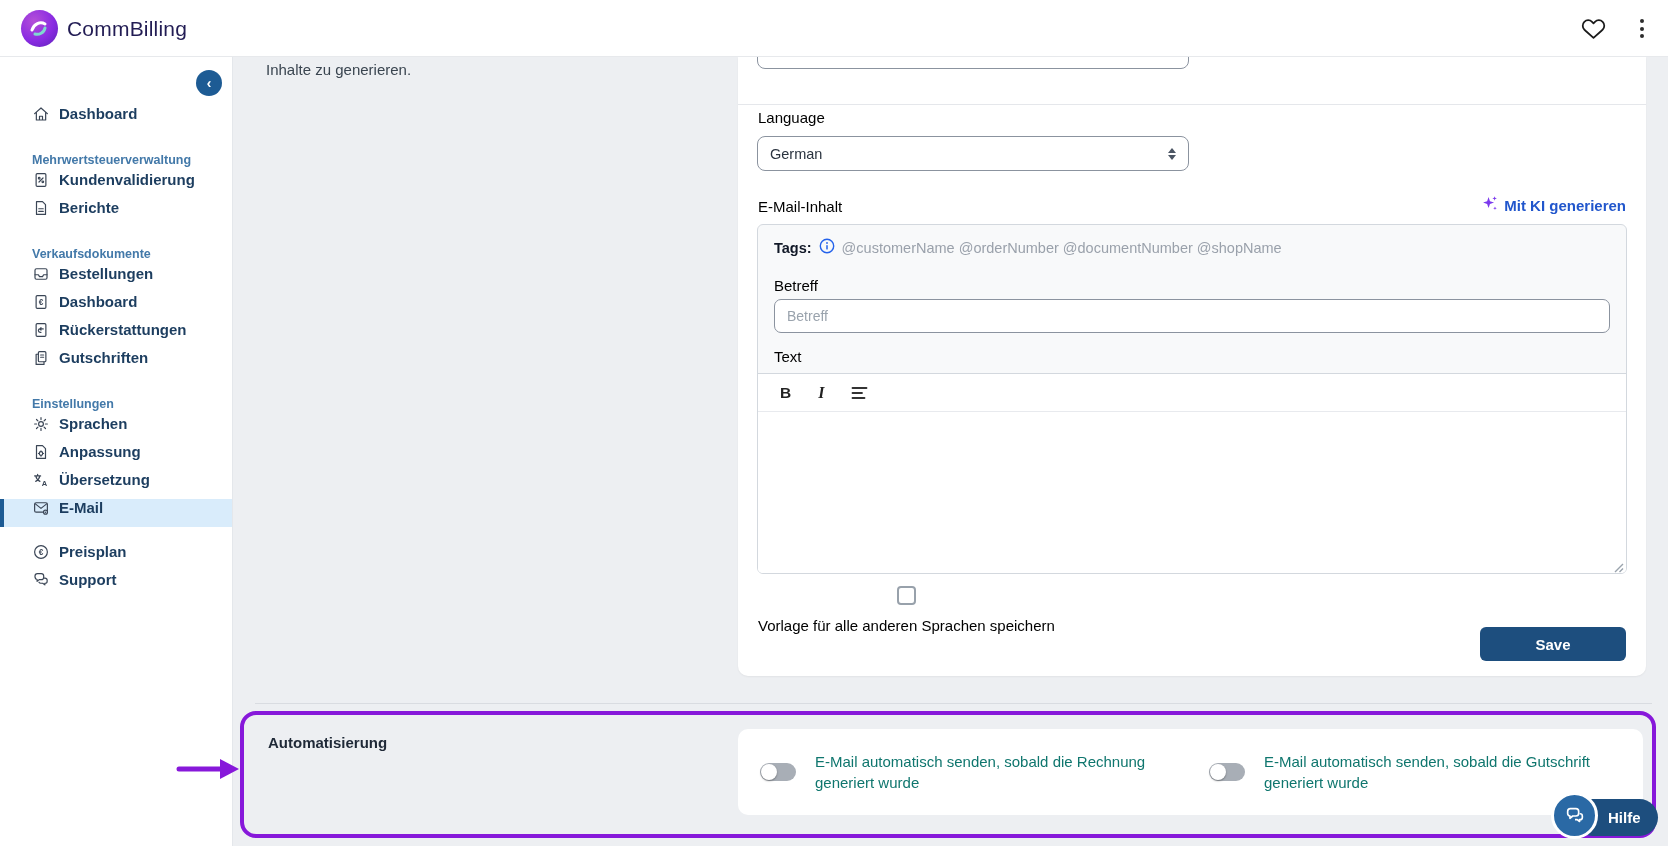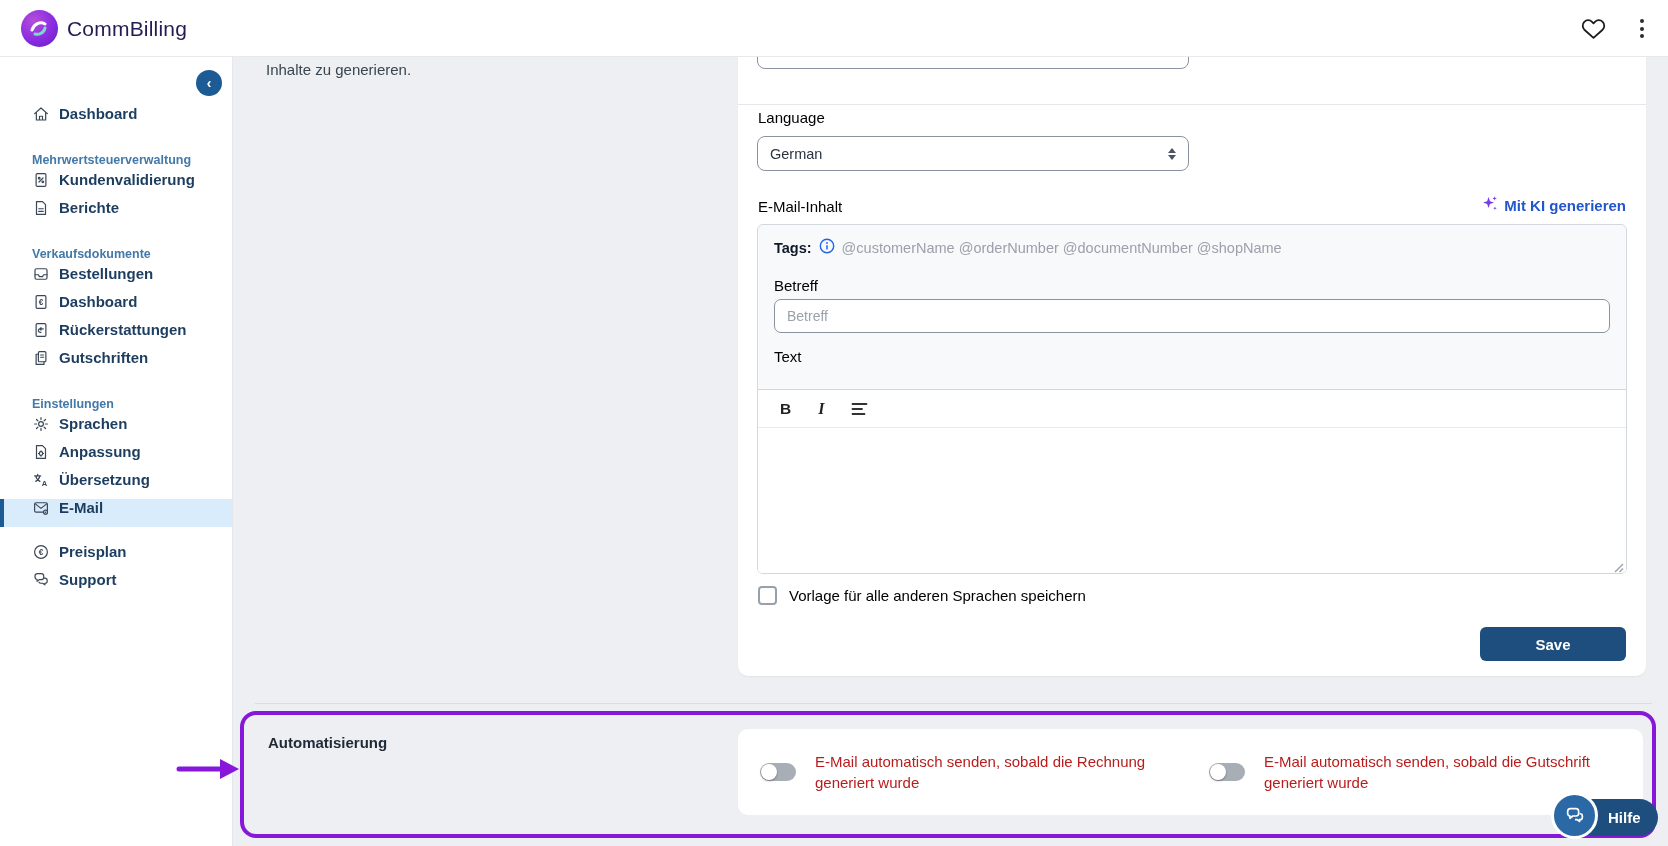--- a/index.html
+++ b/index.html
@@ -51,44 +51,44 @@
   .row-mail { position:absolute; left:20px; right:20px; top:138px; display:flex; justify-content:space-between; align-items:flex-end; }
   .ai-link { display:flex; align-items:center; gap:6px; font-size:15px; font-weight:700; color:#2156cc; cursor:pointer; text-decoration:none; }
 
   .gray-box { position:absolute; left:19px; top:167px; width:870px; height:350px; background:#f8f9fa; border:1px solid #d3d8de; border-radius:6px; display:flex; flex-direction:column; overflow:hidden; }
   .tags-row { padding:13px 16px 0; display:flex; align-items:center; gap:7px; }
   .tags-label { font-size:14.5px; font-weight:700; color:#111827; }
   .tags-value { font-size:14.5px; color:#9aa1ab; }
   .lbl-betreff { margin:19px 16px 5px; }
   .input-betreff { margin:0 16px; height:34px; border:1px solid #8b939f; border-radius:7px; background:#fff; padding:0 12px; font-size:14px; color:#1f2937; font-family:"Liberation Sans", sans-serif; outline:none; }
   .input-betreff::placeholder { color:#9aa3ad; }
-  .lbl-text { margin:15px 16px 24px; }
+  .lbl-text { margin:15px 16px 8px; }
   .editor { flex:1; display:flex; flex-direction:column; background:#fff; border-top:1px solid #d3d8de; min-height:0; }
   .toolbar { height:38px; border-bottom:1px solid #e8eaee; display:flex; align-items:center; gap:27px; padding-left:22px; flex:0 0 38px; }
   .tb-btn { background:none; border:none; cursor:pointer; font-size:15.5px; color:#222; display:flex; align-items:center; }
   .tb-bold { font-weight:700; font-family:"Liberation Sans", sans-serif; }
   .tb-italic { font-style:italic; font-weight:600; font-family:"Liberation Serif", serif; font-size:16px; }
   .editor-area { flex:1; position:relative; background:#fff; }
   .resize-handle { position:absolute; right:2px; bottom:2px; width:12px; height:12px; cursor:nwse-resize; }
 
-  .checkbox-row { position:absolute; left:20px; top:529px; display:flex; align-items:center; gap:12px; cursor:pointer; }
+  .checkbox-row { position:absolute; left:20px; top:529px; display:flex; align-items:center; gap:12px; cursor:pointer;flex-direction:column; }
   .checkbox { width:19px; height:19px; border:2px solid #98a1ab; border-radius:4px; background:#fff; }
   .save-btn { position:absolute; right:20px; top:570px; width:146px; height:34px; background:#1d4e7e; color:#fff; font-size:15px; font-weight:700; border:none; border-radius:6px; cursor:pointer; font-family:"Liberation Sans", sans-serif; }
 
   
   .bottom-divider { position:absolute; left:22px; top:646px; width:1397px; height:1px; background:#d9dce1; }
   .highlight-box { position:absolute; left:7px; top:654px; width:1416px; height:127px; border:4px solid #8718da; border-radius:16px; }
   .automation-title { position:absolute; left:35px; top:677px; font-size:15px; font-weight:700; color:#1f2937; }
   .toggle-card { position:absolute; left:505px; top:672px; width:905px; height:86px; background:#fff; border-radius:10px; display:flex; align-items:center; }
   .toggle-col { display:flex; align-items:center; gap:19px; }
   .toggle-col.c1 { margin-left:22px; width:425px; }
   .toggle-col.c2 { margin-left:24px; }
   .toggle { width:36px; height:18px; border-radius:9px; background:#a8aeb6; position:relative; flex:0 0 36px; cursor:pointer; }
   .toggle .knob { position:absolute; left:1px; top:1px; width:16px; height:16px; border-radius:50%; background:#fff; box-shadow:0 1px 2px rgba(0,0,0,.35); }
-  .toggle-label { font-size:15px; color:#b91c1c; line-height:21px; max-width:360px; }
+  .toggle-label { font-size:15px; color:#0f766e; line-height:21px; max-width:360px; }
 
   
   .arrow-annotation { position:absolute; left:176px; top:756px; z-index:25; }
 
   
   .help-widget { position:absolute; left:1551px; top:792px; z-index:40; cursor:pointer; }
   .help-pill { position:absolute; left:23px; top:7px; height:37px; background:#1d4e7e; border-radius:19px; color:#fff; font-size:15px; font-weight:700; display:flex; align-items:center; padding:0 17px 0 34px; }
   .help-circle { position:absolute; left:0; top:0; width:47px; height:47px; border-radius:50%; background:#2a69a5; border:3px solid #fff; display:flex; align-items:center; justify-content:center; }
 </style>
 </head>

